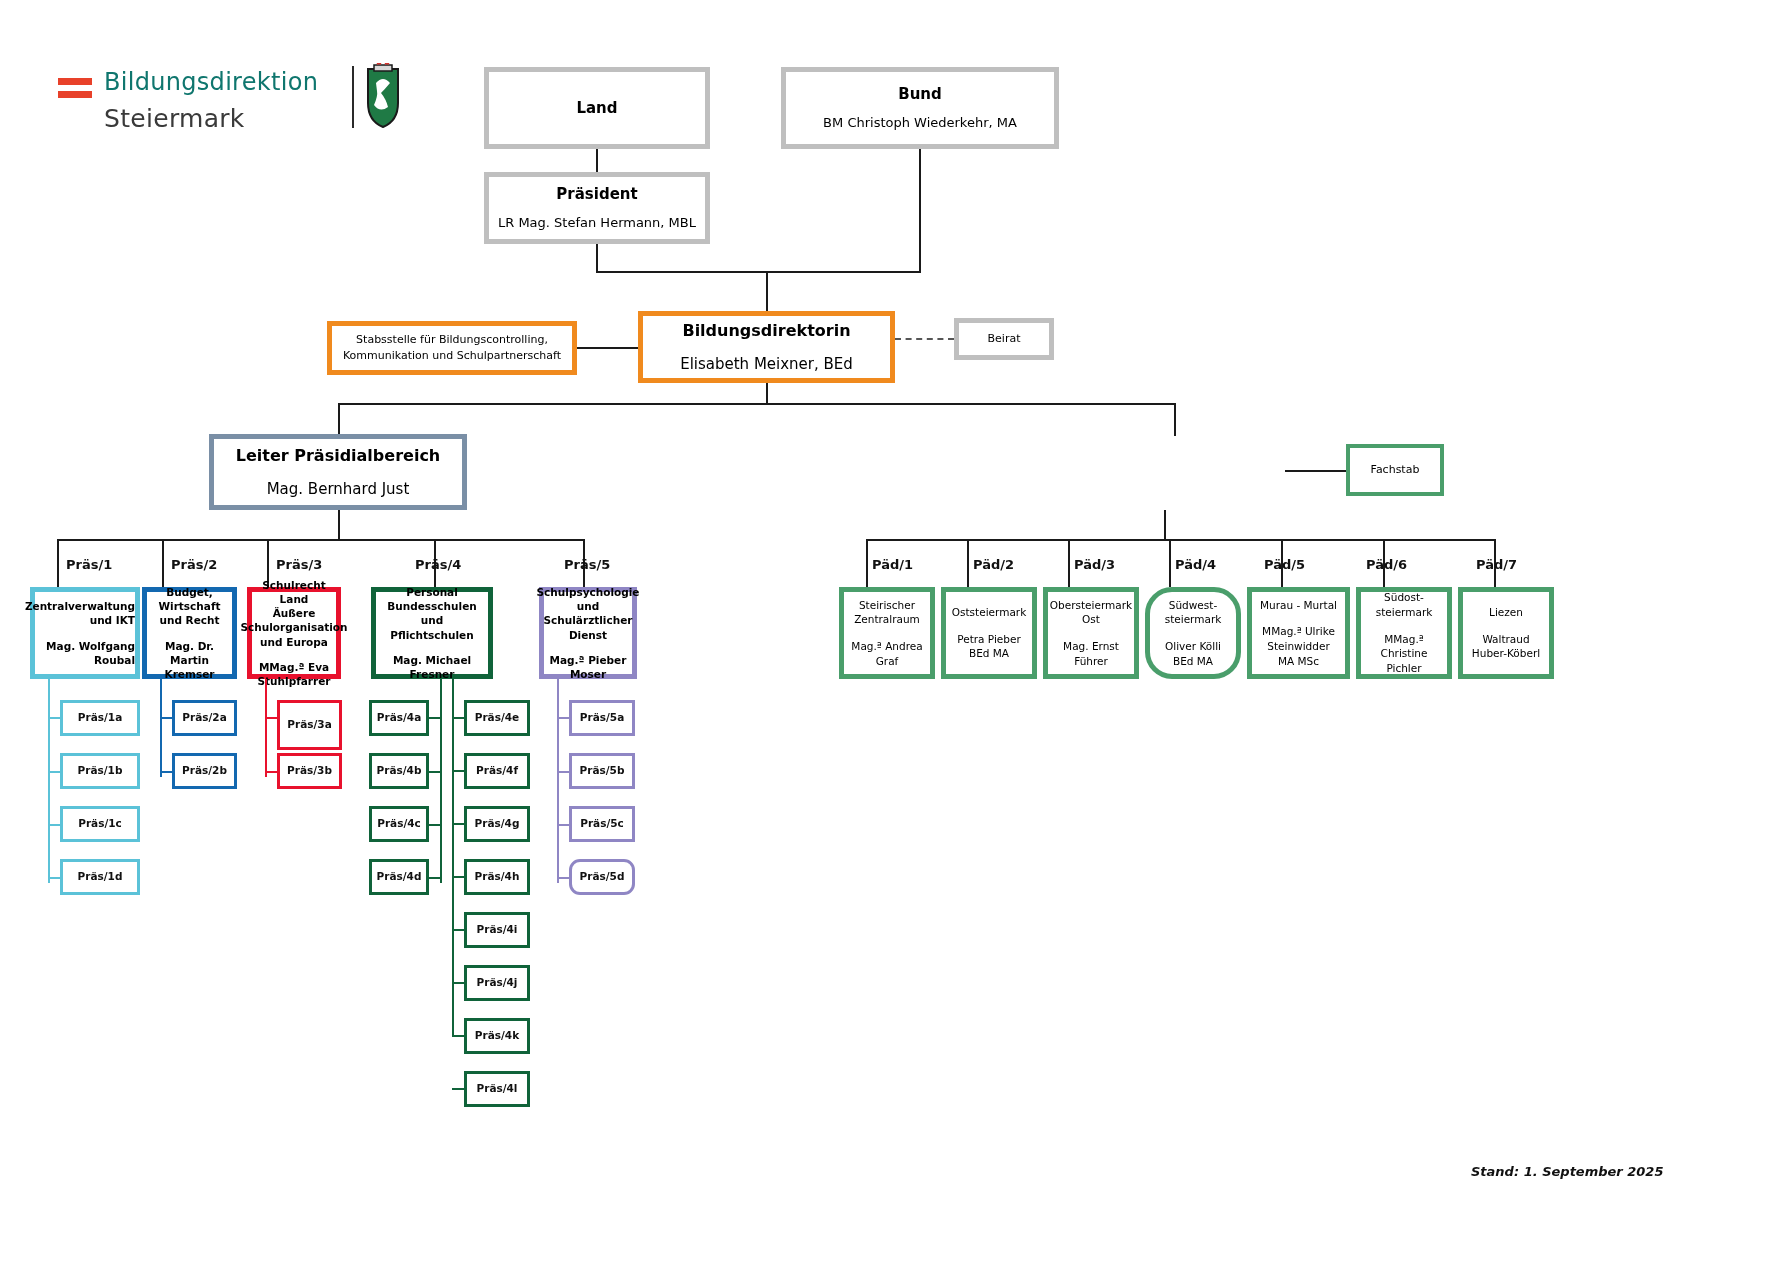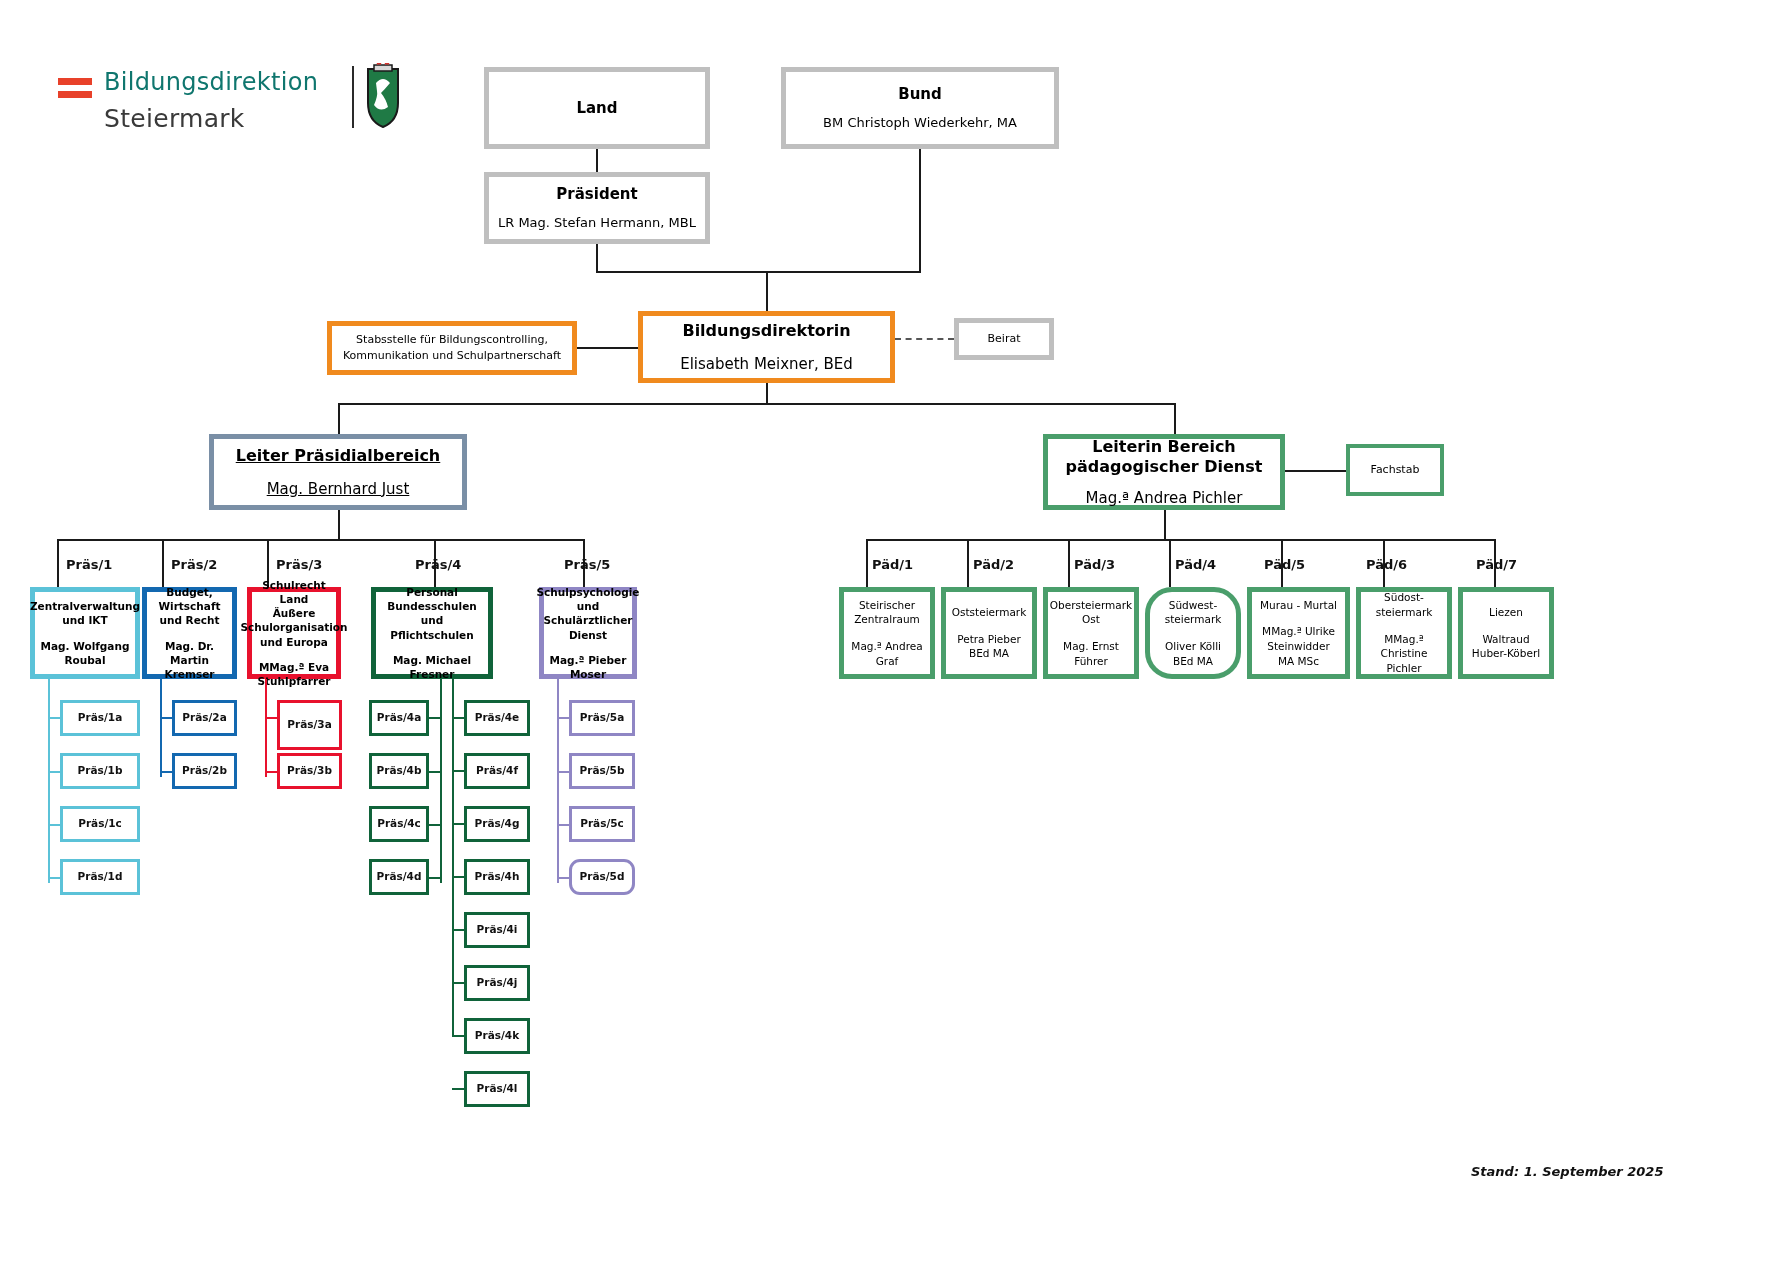--- a/index.html
+++ b/index.html
@@ -119,30 +119,25 @@
   <div class="dashed" style="left:895px;top:338px;width:59px;"></div>
   <div class="box beirat" style="left:954px;top:318px;width:100px;height:42px;">
     <div>Beirat</div>
   </div>
 
   <div class="ln v" style="left:766px;top:383px;height:21px;"></div>
   <div class="ln h" style="left:338px;top:403px;width:838px;"></div>
   <div class="ln v" style="left:338px;top:403px;height:33px;"></div>
   <div class="ln v" style="left:1174px;top:403px;height:33px;"></div>
 
-  <div class="box slate" style="left:209px;top:434px;width:258px;height:76px;text-decoration:underline;">
+  <div class="box slate" style="left:209px;top:434px;width:258px;height:76px;">
     <div class="title">Leiter Präsidialbereich</div>
     <div class="sub">Mag. Bernhard Just</div>
   </div>
 
-  <div class="box green" style="left:1043px;top:434px;width:242px;height:76px;">
-    <div class="title">Leiterin Bereich</div>
-    <div class="title">pädagogischer Dienst</div>
-    <div class="sub">Mag.ª Andrea Pichler</div>
-  </div>
 
   <div class="ln h" style="left:1285px;top:470px;width:61px;"></div>
   <div class="box fachstab" style="left:1346px;top:444px;width:98px;height:52px;">
     <div>Fachstab</div>
   </div>
 
   <div class="ln v" style="left:338px;top:510px;height:30px;"></div>
   <div class="ln h" style="left:57px;top:539px;width:526px;"></div>
 
   <div class="ln v" style="left:57px;top:539px;height:48px;"></div>
@@ -150,21 +145,21 @@
   <div class="ln v" style="left:267px;top:539px;height:48px;"></div>
   <div class="ln v" style="left:434px;top:539px;height:48px;"></div>
   <div class="ln v" style="left:583px;top:539px;height:48px;"></div>
 
   <div class="code" style="left:66px;top:557px;">Präs/1</div>
   <div class="code" style="left:171px;top:557px;">Präs/2</div>
   <div class="code" style="left:276px;top:557px;">Präs/3</div>
   <div class="code" style="left:415px;top:557px;">Präs/4</div>
   <div class="code" style="left:564px;top:557px;">Präs/5</div>
 
-  <div class="box dept c1" style="left:30px;top:587px;width:110px;height:92px;border-width:5px;border-style:solid;">
+  <div class="box dept c1" style="left:30px;top:587px;width:110px;height:92px;border-width:5px;border-style:solid;align-items:flex-end;">
     <div class="u">Zentralverwaltung</div>
     <div class="u">und IKT</div>
     <div class="n">Mag. Wolfgang</div>
     <div class="n" style="margin-top:0">Roubal</div>
   </div>
   <div class="ln v c1l" style="left:48px;top:679px;height:204px;"></div>
   <div class="ln h c1l" style="left:48px;top:717px;width:12px;"></div>
   <div class="ln h c1l" style="left:48px;top:771px;width:12px;"></div>
   <div class="ln h c1l" style="left:48px;top:824px;width:12px;"></div>
   <div class="ln h c1l" style="left:48px;top:877px;width:12px;"></div>

